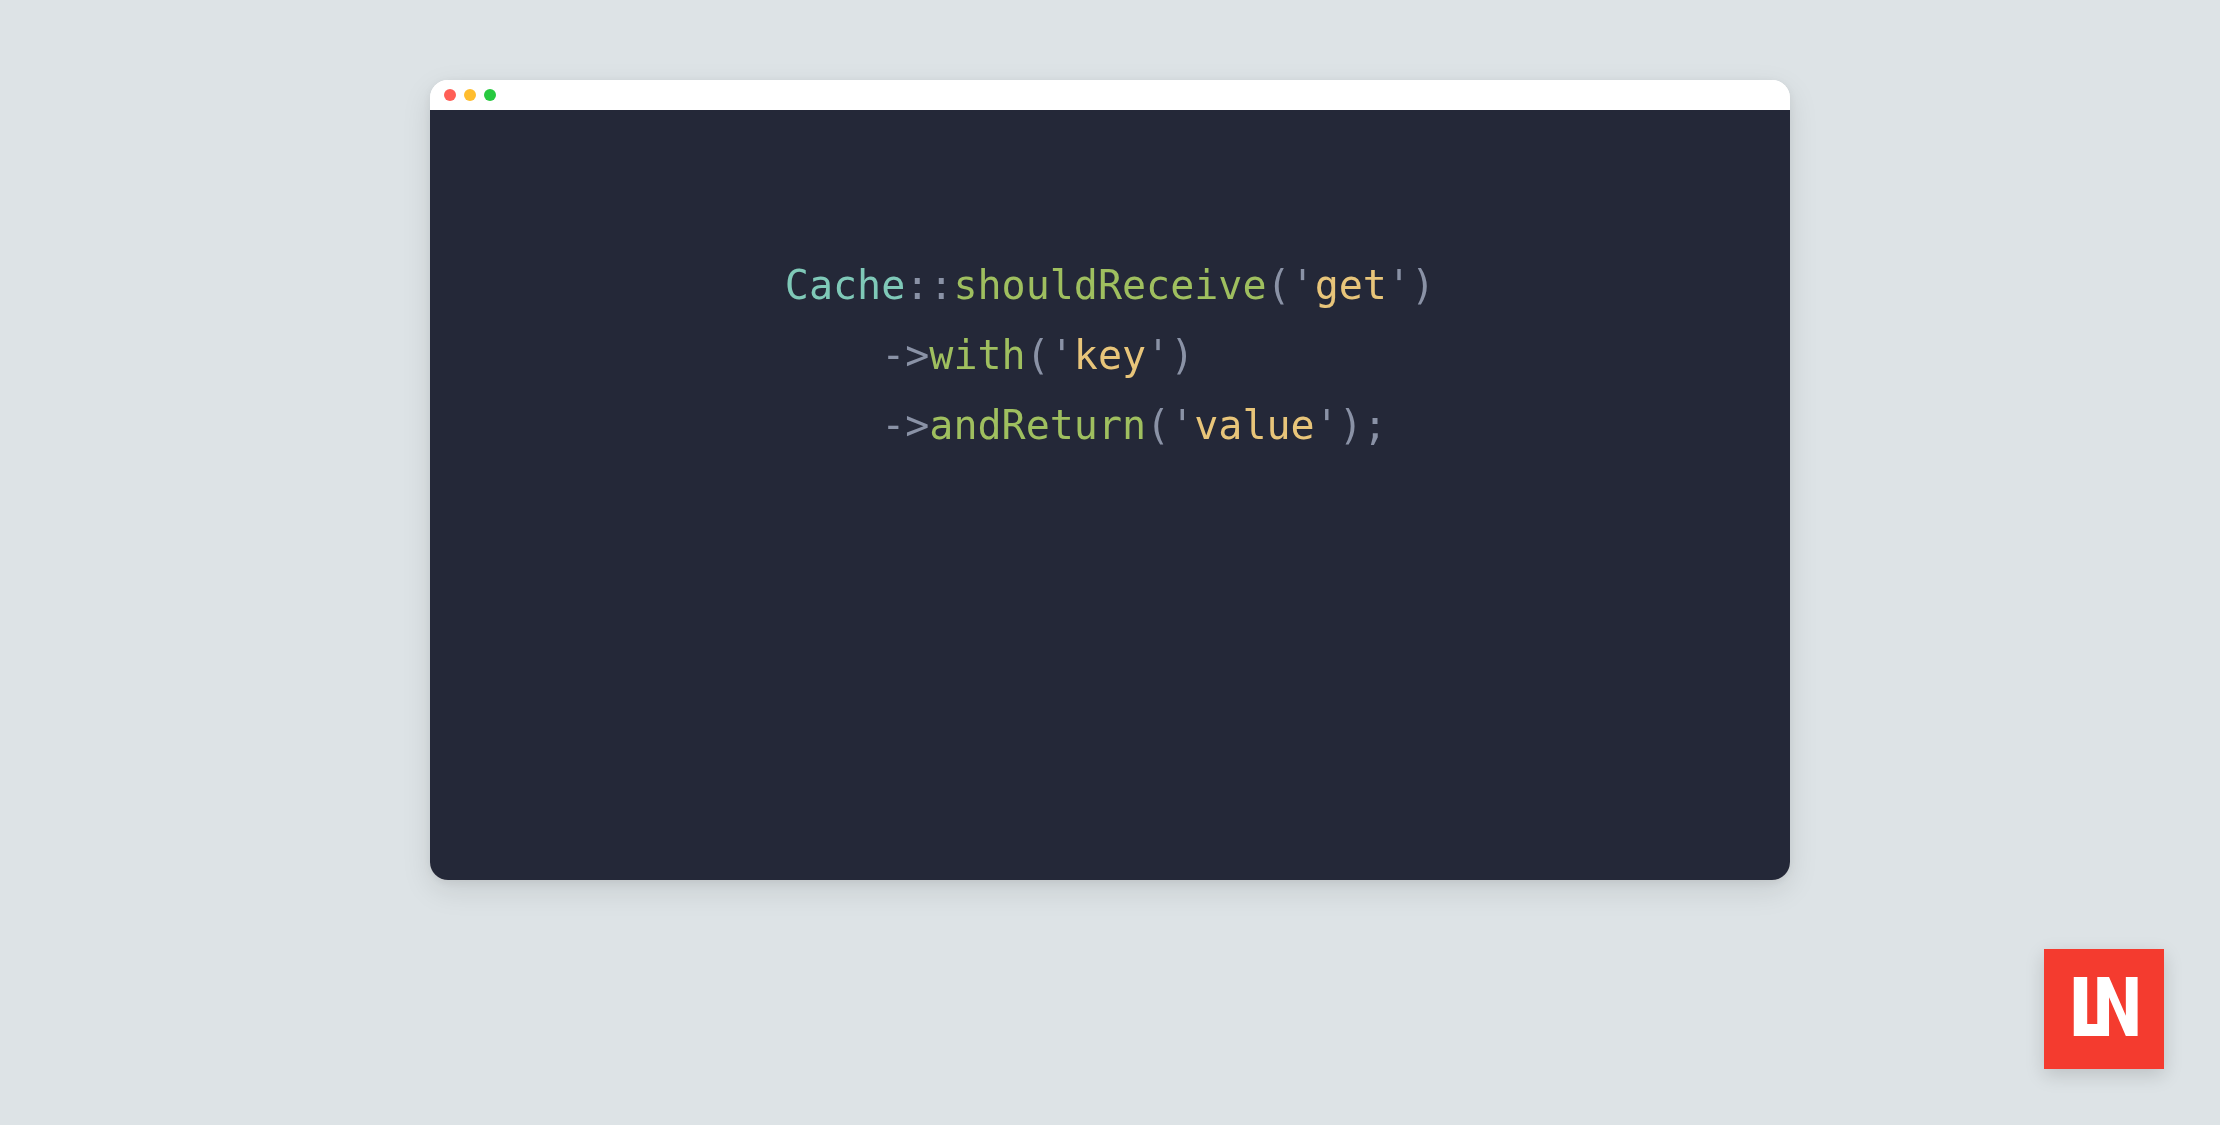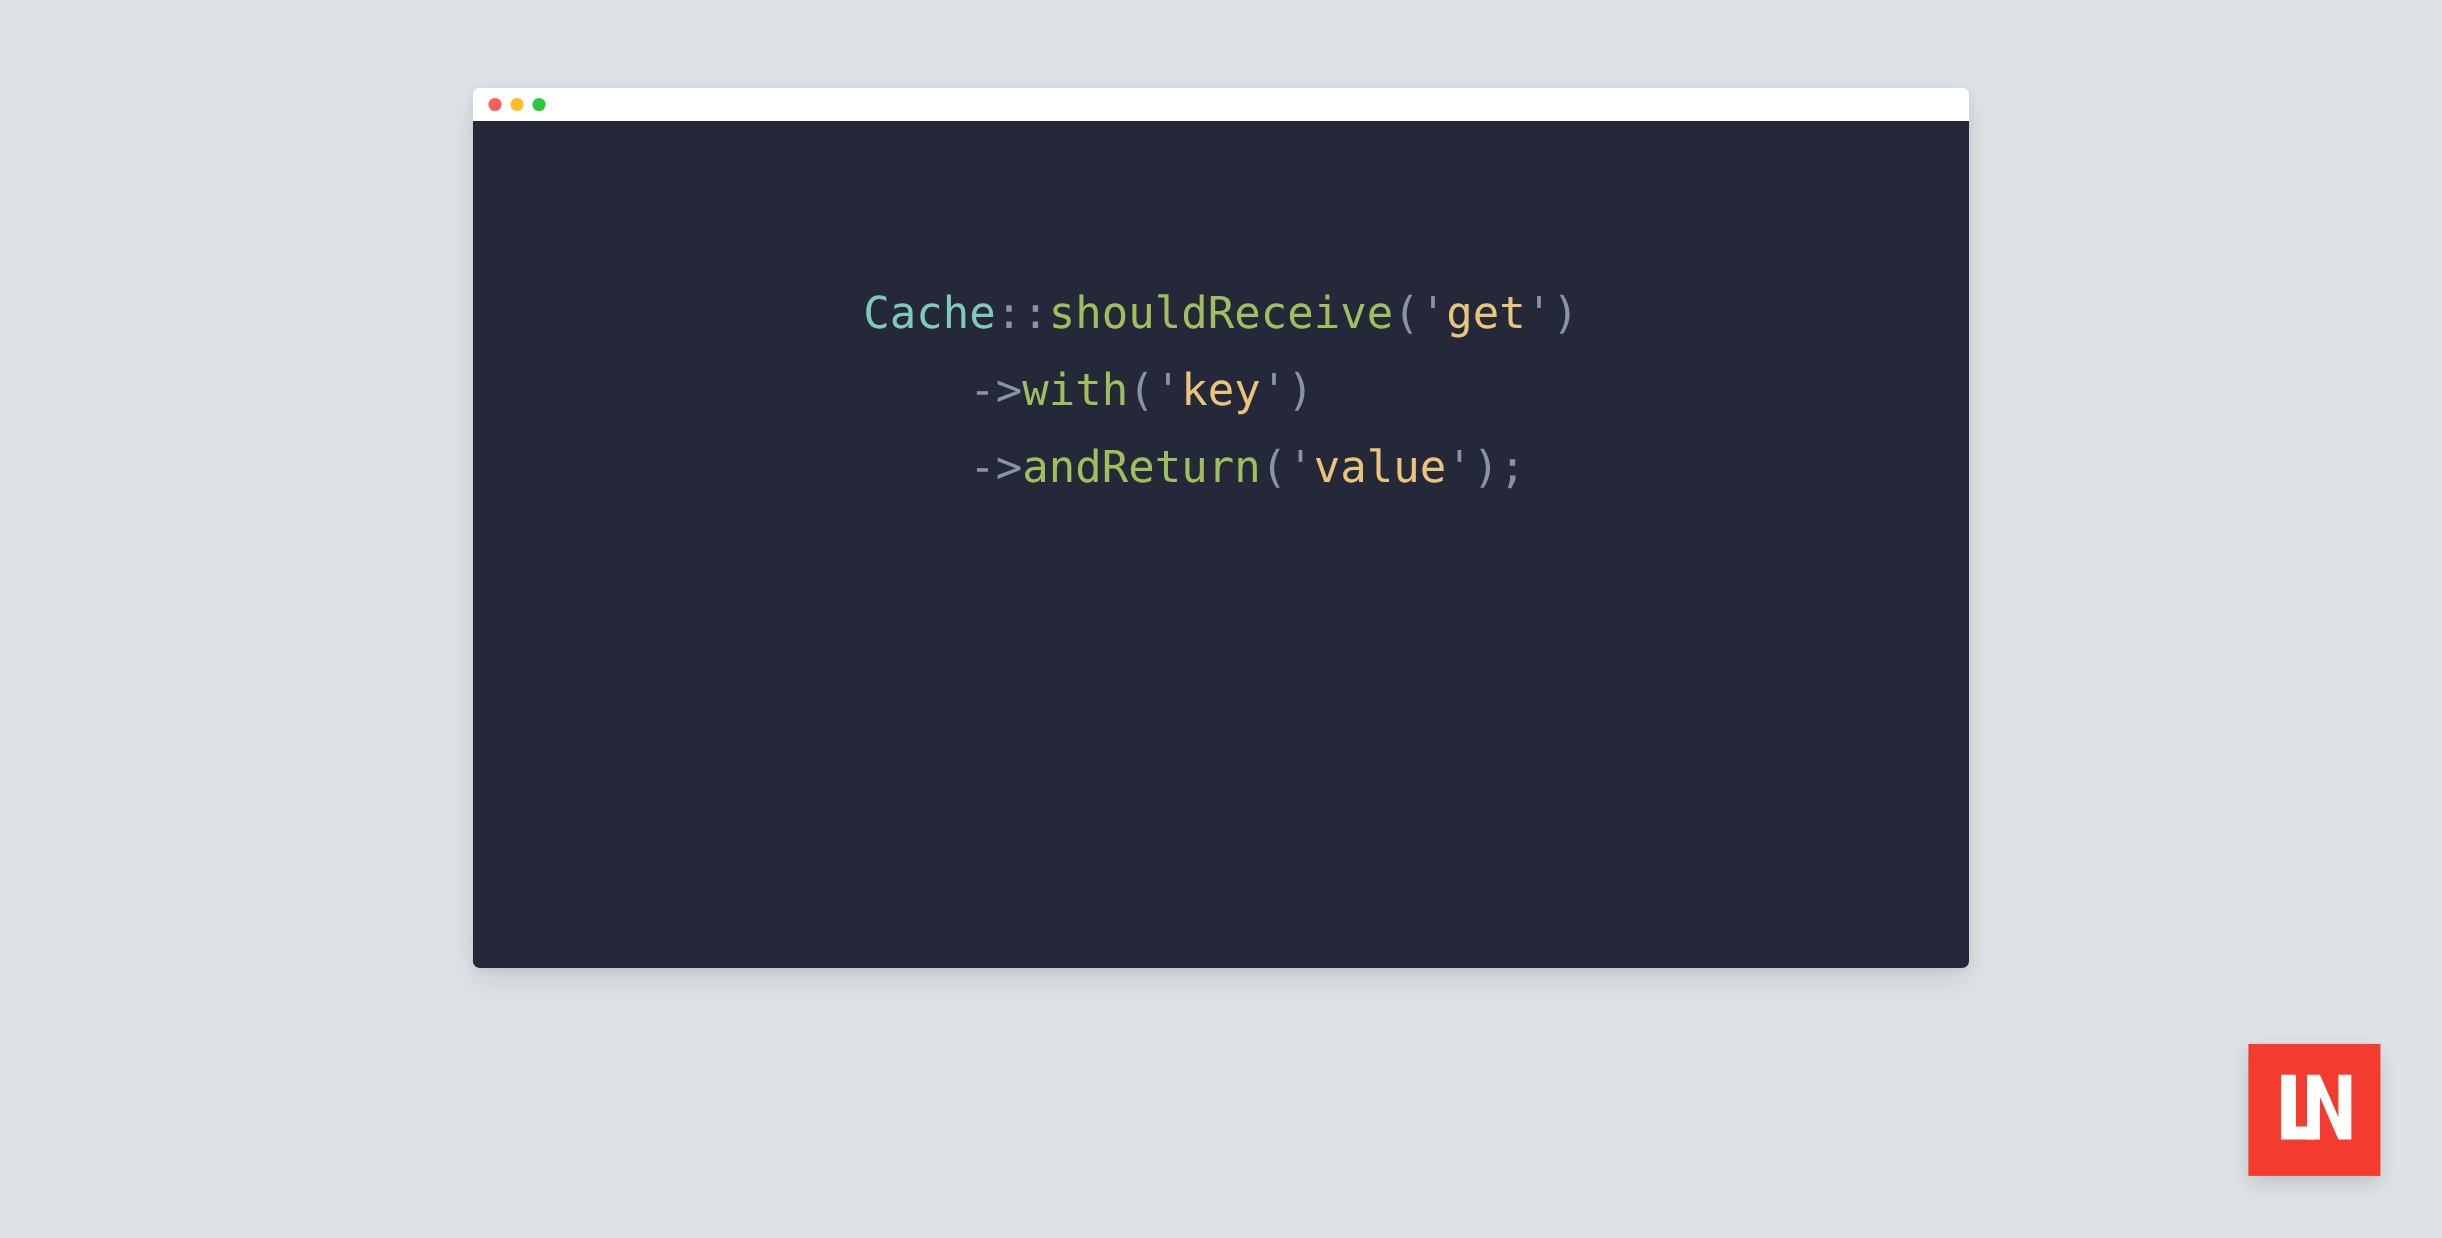--- a/index.html
+++ b/index.html
@@ -9,21 +9,21 @@
       font-family: 'SFMono-Regular', 'Menlo', 'Monaco', 'Consolas', monospace;
       display: flex;
       align-items: flex-start;
       justify-content: center;
       padding: 80px 20px 40px 20px;
       position: relative;
     }
     .window {
       width: 1360px;
       background: #fff;
-      border-radius: 6px;
+      border-radius: 18px;
       box-shadow: 0 10px 30px rgba(0,0,0,0.10), 0 2px 8px rgba(0,0,0,0.06);
       overflow: hidden;
     }
     .titlebar {
       height: 30px;
       background: #fff;
       display: flex;
       align-items: center;
       padding: 0 14px;
       gap: 8px;

